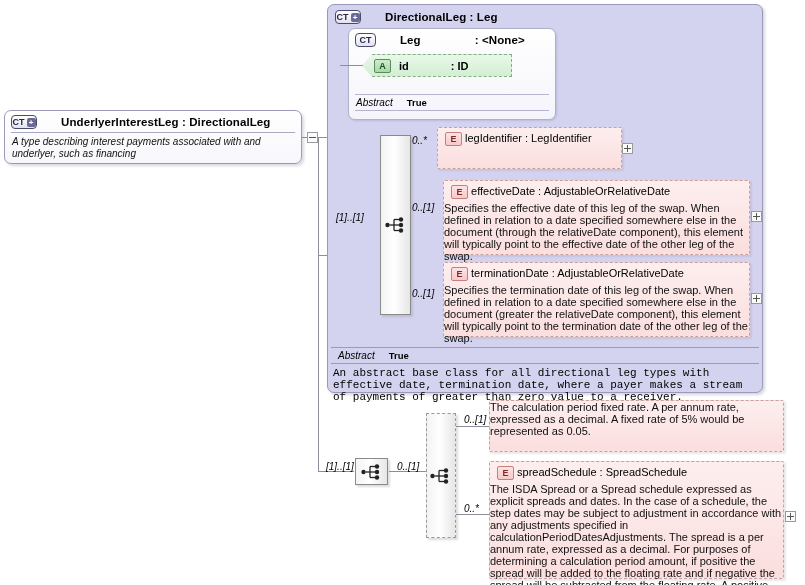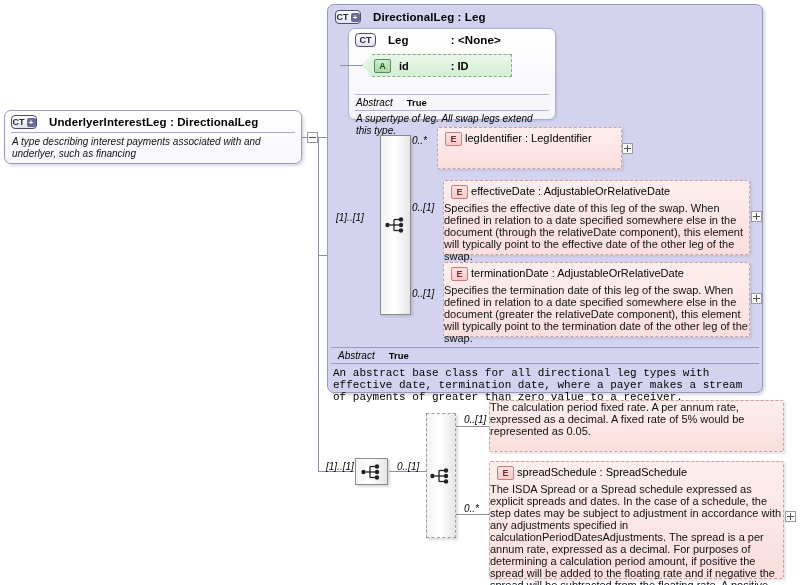--- a/index.html
+++ b/index.html
@@ -5,21 +5,21 @@
   html,body{margin:0;padding:0;background:#ffffff;}
   body{
     width:805px;height:585px;position:relative;overflow:hidden;
     font-family:"Liberation Sans","DejaVu Sans",sans-serif;
     font-size:11px;color:#000;
   }
   .abs{position:absolute;box-sizing:border-box;}
 
   
   .node{position:absolute;box-sizing:border-box;border-radius:7px;}
-  .node .hdr{display:flex;align-items:center;gap:12px;padding:4px 7px 3px 6px;}
+  .node .hdr{display:flex;align-items:center;gap:24px;padding:4px 7px 3px 6px;}
   .node .title{font-weight:bold;font-size:11.5px;letter-spacing:.1px;white-space:nowrap;}
   .node .sep{height:1px;margin:0 6px;}
   .node .doc{font-style:italic;font-size:10px;line-height:12.2px;padding:3px 7px 4px 7px;}
 
   
   .badge{
     display:inline-flex;align-items:center;justify-content:center;
     font-size:9px;font-weight:bold;font-family:"Liberation Sans",sans-serif;
     box-sizing:border-box;flex:none;
   }
@@ -173,21 +173,20 @@
     <span class="badge badge-ct" style="width:21px;">CT</span>
     <span class="title">Leg</span>
     <span class="title" style="margin-left:30px;"><span>:</span>&nbsp;<span>&lt;None&gt;</span></span>
   </div>
   <div class="sep" style="margin-top:44px;"></div>
   <div class="meta-row">
     <span class="k">Abstract</span>
     <span class="v">True</span>
   </div>
   <div class="sep"></div>
-  <div class="doc" style="padding:2px 7px;">A supertype of leg. All swap legs extend this type.</div>
 </div>
 
 <div class="ln lnh abs" style="left:340px;top:65px;width:24px;"></div>
 <div class="attr-box" style="left:362px;top:54px;width:150px;height:23px;">
   <span class="badge badge-a">A</span>
   <span class="attr-name">id</span>
   <span class="attr-type" style="margin-left:42px;"><span>:</span>&nbsp;<span>ID</span></span>
 </div>
 
 <div class="seq solid" style="left:380px;top:135px;width:31px;height:180px;">

